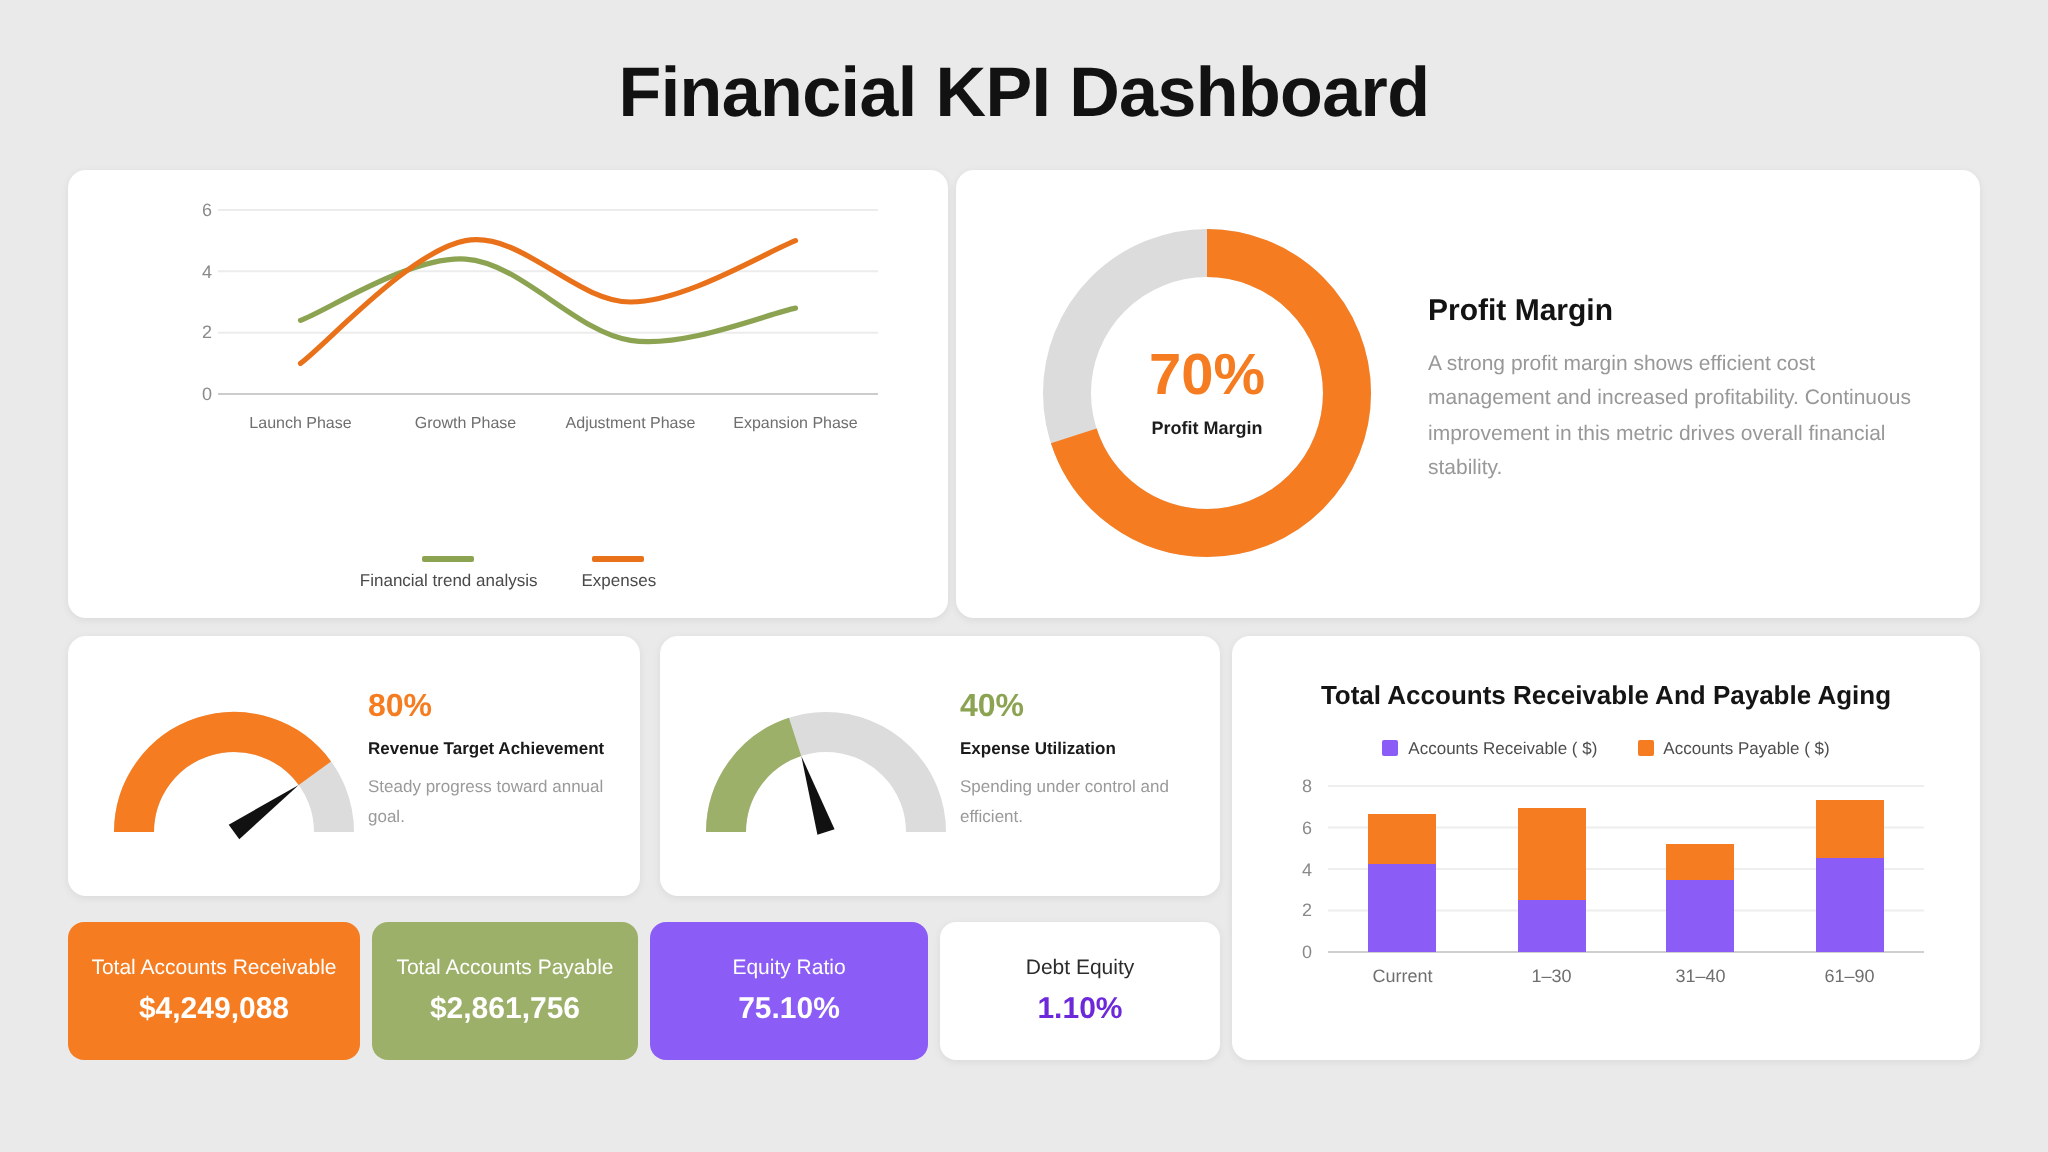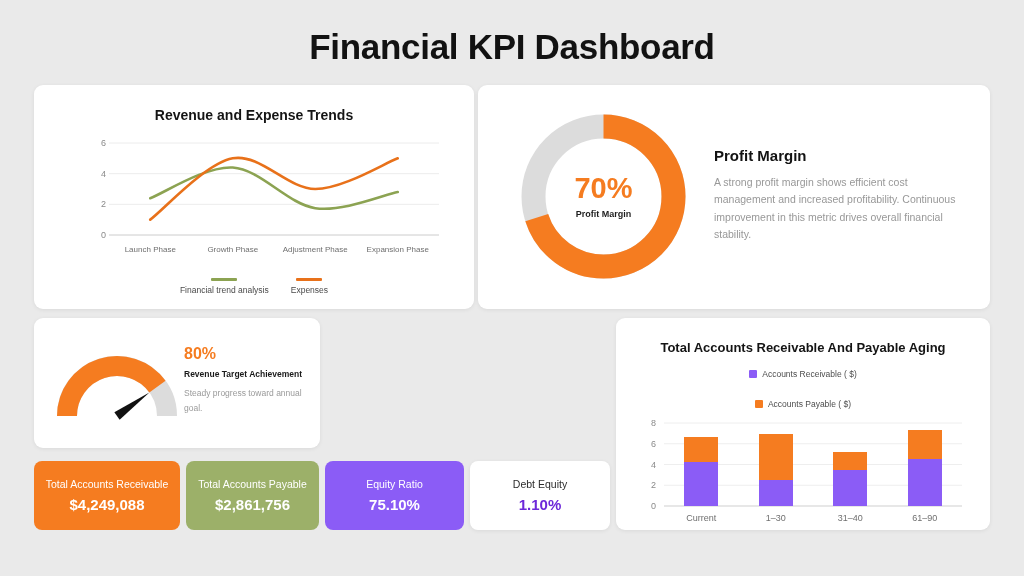--- a/index.html
+++ b/index.html
@@ -87,42 +87,41 @@
            box-shadow: 0 1px 4px rgba(0,0,0,0.07); }
   .kpi.light .kpi-label, .kpi.light .kpi-value { color: #ffffff; }
   .kpi.dark .kpi-label { color: #2c2c2c; }
   .kpi.dark .kpi-value { color: #6d28d9; }
 
   
   #card-bar { left: 616px; top: 318px; width: 374px; height: 212px; }
   .bc-title { text-align: center; font-size: 13px; font-weight: bold;
               color: #141414; margin-top: 22px; }
   .bc-legend { display: flex; justify-content: center; gap: 20px;
-               align-items: center; margin-top: 14px; flex-direction: column; }
+               align-items: center; margin-top: 14px; }
   .bl-sw { width: 8px; height: 8px; border-radius: 1px; }
   .bl-item { display: flex; align-items: center; gap: 5px; }
   .bl-text { font-size: 8.5px; color: #4d4d4d; }
   .bc-wrap { position: relative; width: 374px; height: 118px; margin-top: 8px; }
   .bc-ylab { position: absolute; left: 28px; width: 12px; text-align: right;
              font-size: 9px; color: #8a8a8a; transform: translateY(-50%); }
   .bc-xlab { position: absolute; top: 96px; font-size: 9px; color: #6f6f6f;
              text-align: left; transform: translateX(-50%); }
   .bar-col { position: absolute; bottom: 0; display: flex; flex-direction: column;
              justify-content: flex-end; }
   .bar-seg { width: 100%; }
 </style>
 </head>
 <body>
 
 <div class="page">
 
   <div class="dash-title">Financial KPI Dashboard</div>
 
   <div class="card" id="card-line">
-    <div class="card-title">Revenue and Expense Trends</div>
     <div class="lc-wrap">
       <svg id="lc-svg" width="440" height="130">
           <line x1="75" x2="405" y1="100" y2="100" stroke="#cccccc" stroke-width="1"></line>
           <line x1="75" x2="405" y1="69.33333333333334" y2="69.33333333333334" stroke="#ececec" stroke-width="1"></line>
           <line x1="75" x2="405" y1="38.66666666666667" y2="38.66666666666667" stroke="#ececec" stroke-width="1"></line>
           <line x1="75" x2="405" y1="8" y2="8" stroke="#ececec" stroke-width="1"></line>
           <path d="M 116.25 63.2 C 130 58.08888888888889, 171.25 30.872222222222224, 198.75 32.53333333333333 C 226.25 34.19444444444444, 253.75 69.07777777777777, 281.25 73.16666666666666 C 308.75 77.25555555555555, 350 59.75, 363.75 57.06666666666667" fill="none" stroke="#8CA352" stroke-width="2.6" stroke-linecap="round"></path>
           <path d="M 116.25 84.66666666666667 C 130 74.44444444444444, 171.25 28.44444444444444, 198.75 23.33333333333333 C 226.25 18.222222222222218, 253.75 54, 281.25 54 C 308.75 54, 350 28.44444444444444, 363.75 23.33333333333333" fill="none" stroke="#E8711A" stroke-width="2.6" stroke-linecap="round"></path>
         </svg>
     <div class="lc-ylab" style="top: 100px;">0</div><div class="lc-ylab" style="top: 69.3333px;">2</div><div class="lc-ylab" style="top: 38.6667px;">4</div><div class="lc-ylab" style="top: 8px;">6</div><div class="lc-xlab" style="left: 116.25px;">Launch Phase</div><div class="lc-xlab" style="left: 198.75px;">Growth Phase</div><div class="lc-xlab" style="left: 281.25px;">Adjustment Phase</div><div class="lc-xlab" style="left: 363.75px;">Expansion Phase</div></div>
@@ -163,20 +162,34 @@
           <path d="M 97.36067977499789 48.488589908301066 L 67.64503363531612 75.64057647468726 L 62.35496636468387 68.35942352531274 Z" fill="#111111"></path>
         </svg>
     </div>
     <div class="g-body">
       <div class="g-pct orange">80%</div>
       <div class="g-label">Revenue Target Achievement</div>
       <div class="g-desc">Steady progress toward annual goal.</div>
     </div>
   </div>
 
+  <div class="card" id="card-g2">
+    <div class="gauge-box">
+      <svg id="gauge-1" width="130" height="82" viewBox="0 0 130 82">
+          <path d="M 15 72 A 50 50 0 0 1 115 71.99999999999999" fill="none" stroke="#DCDCDC" stroke-width="20"></path>
+          <path d="M 15 72 A 50 50 0 0 1 49.54915028125262 24.447174185242325" fill="none" stroke="#9CB069" stroke-width="20"></path>
+          <path d="M 52.639320225002095 33.95773934819386 L 69.27975432332819 70.60942352531274 L 60.72024567667181 73.39057647468726 Z" fill="#111111"></path>
+        </svg>
+    </div>
+    <div class="g-body">
+      <div class="g-pct green">40%</div>
+      <div class="g-label">Expense Utilization</div>
+      <div class="g-desc">Spending under control and efficient.</div>
+    </div>
+  </div>
 
   <div class="kpi light" id="kpi-0">
     <div class="kpi-label">Total Accounts Receivable</div>
     <div class="kpi-value">$4,249,088</div>
   </div>
   <div class="kpi light" id="kpi-1">
     <div class="kpi-label">Total Accounts Payable</div>
     <div class="kpi-value">$2,861,756</div>
   </div>
   <div class="kpi light" id="kpi-2">

